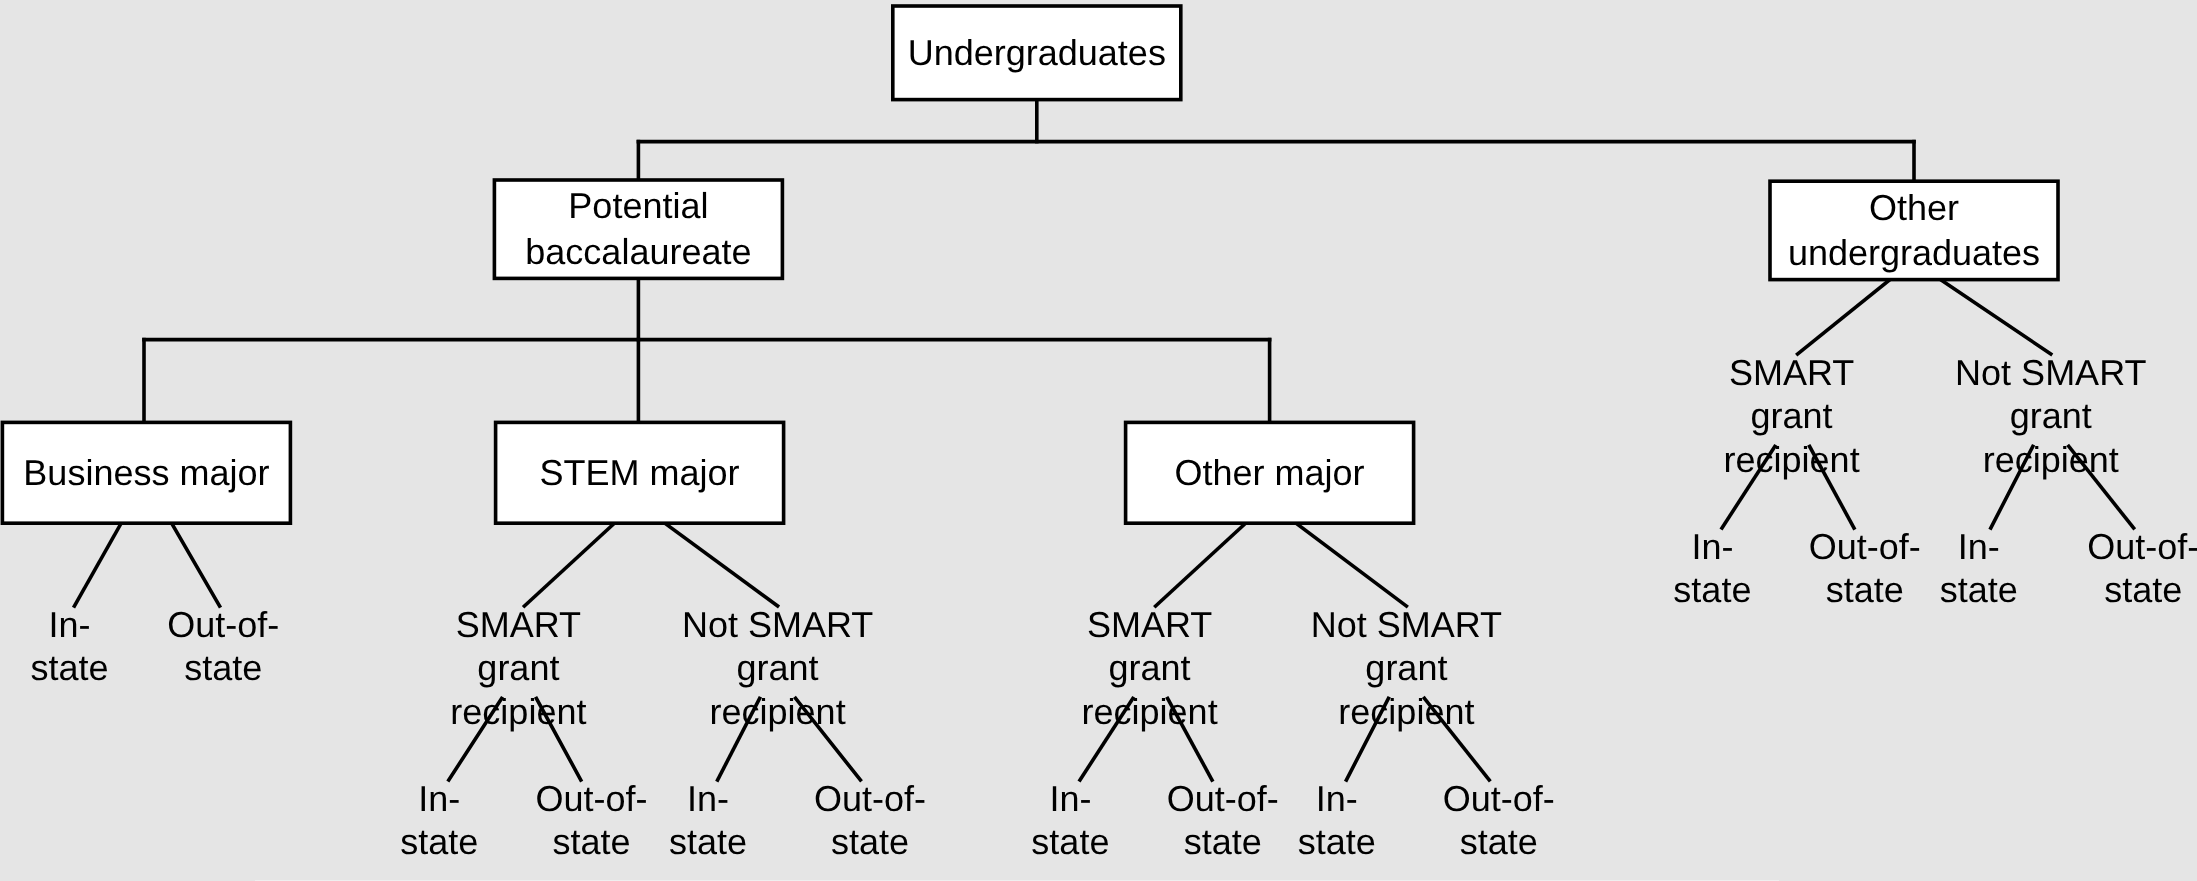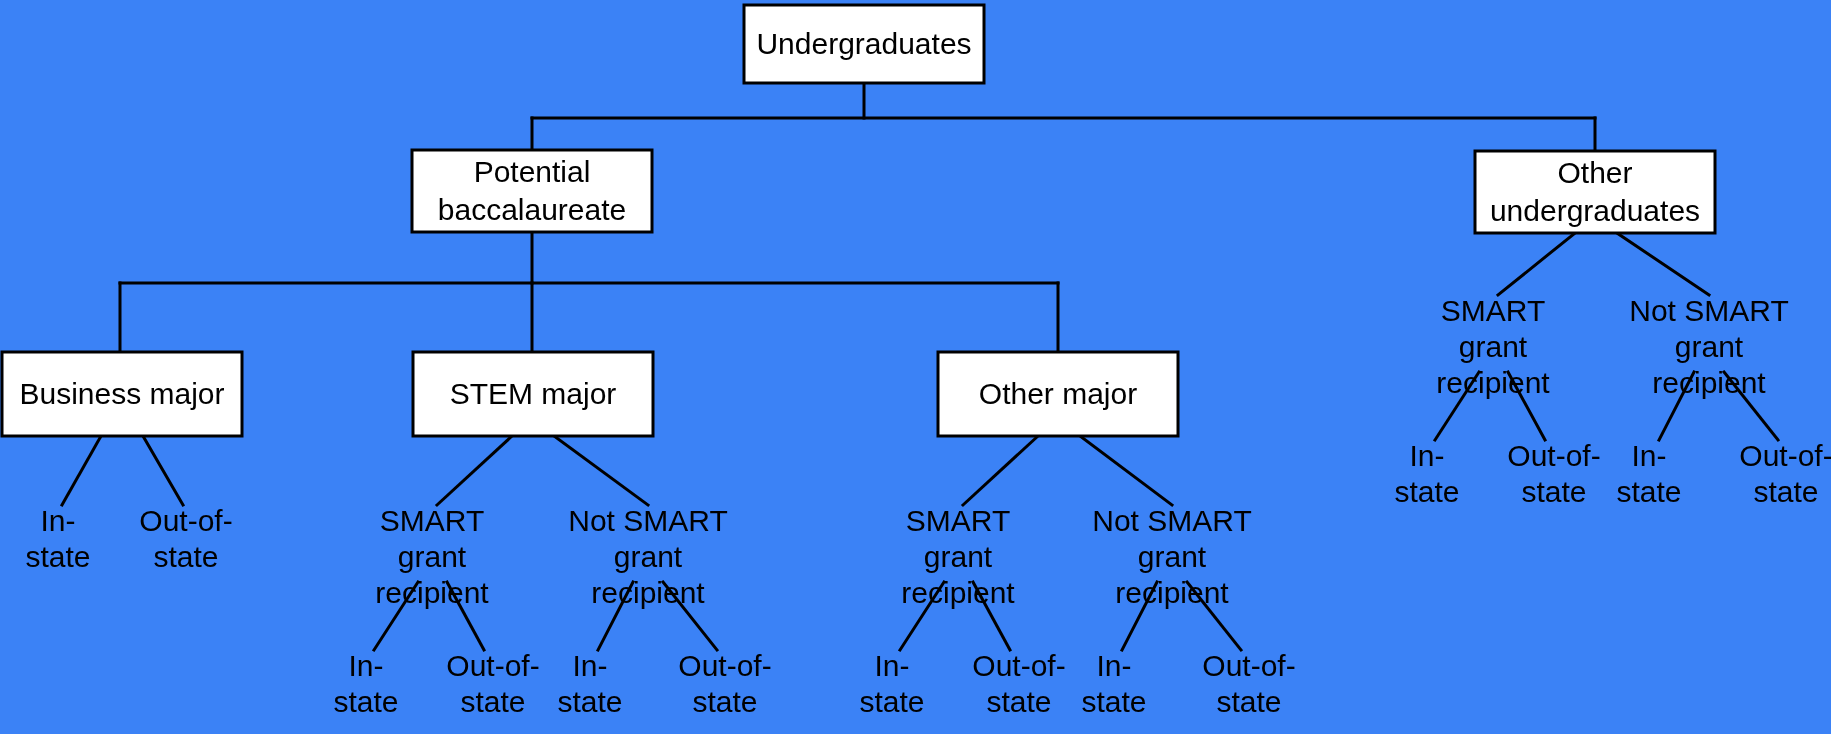--- a/index.html
+++ b/index.html
@@ -7,21 +7,21 @@
     padding: 0;
     background: #ffffff;
   }
   body {
     font-family: "Liberation Sans", sans-serif;
   }
   #diagram-root {
     position: relative;
     width: 1831px;
     height: 734px;
-    background: #3b82f6;
+    background: #e5e5e5;
     overflow: hidden;
   }
   svg#tree-svg {
     position: absolute;
     left: 0;
     top: 0;
     width: 1831px;
     height: 734px;
     display: block;
   }

